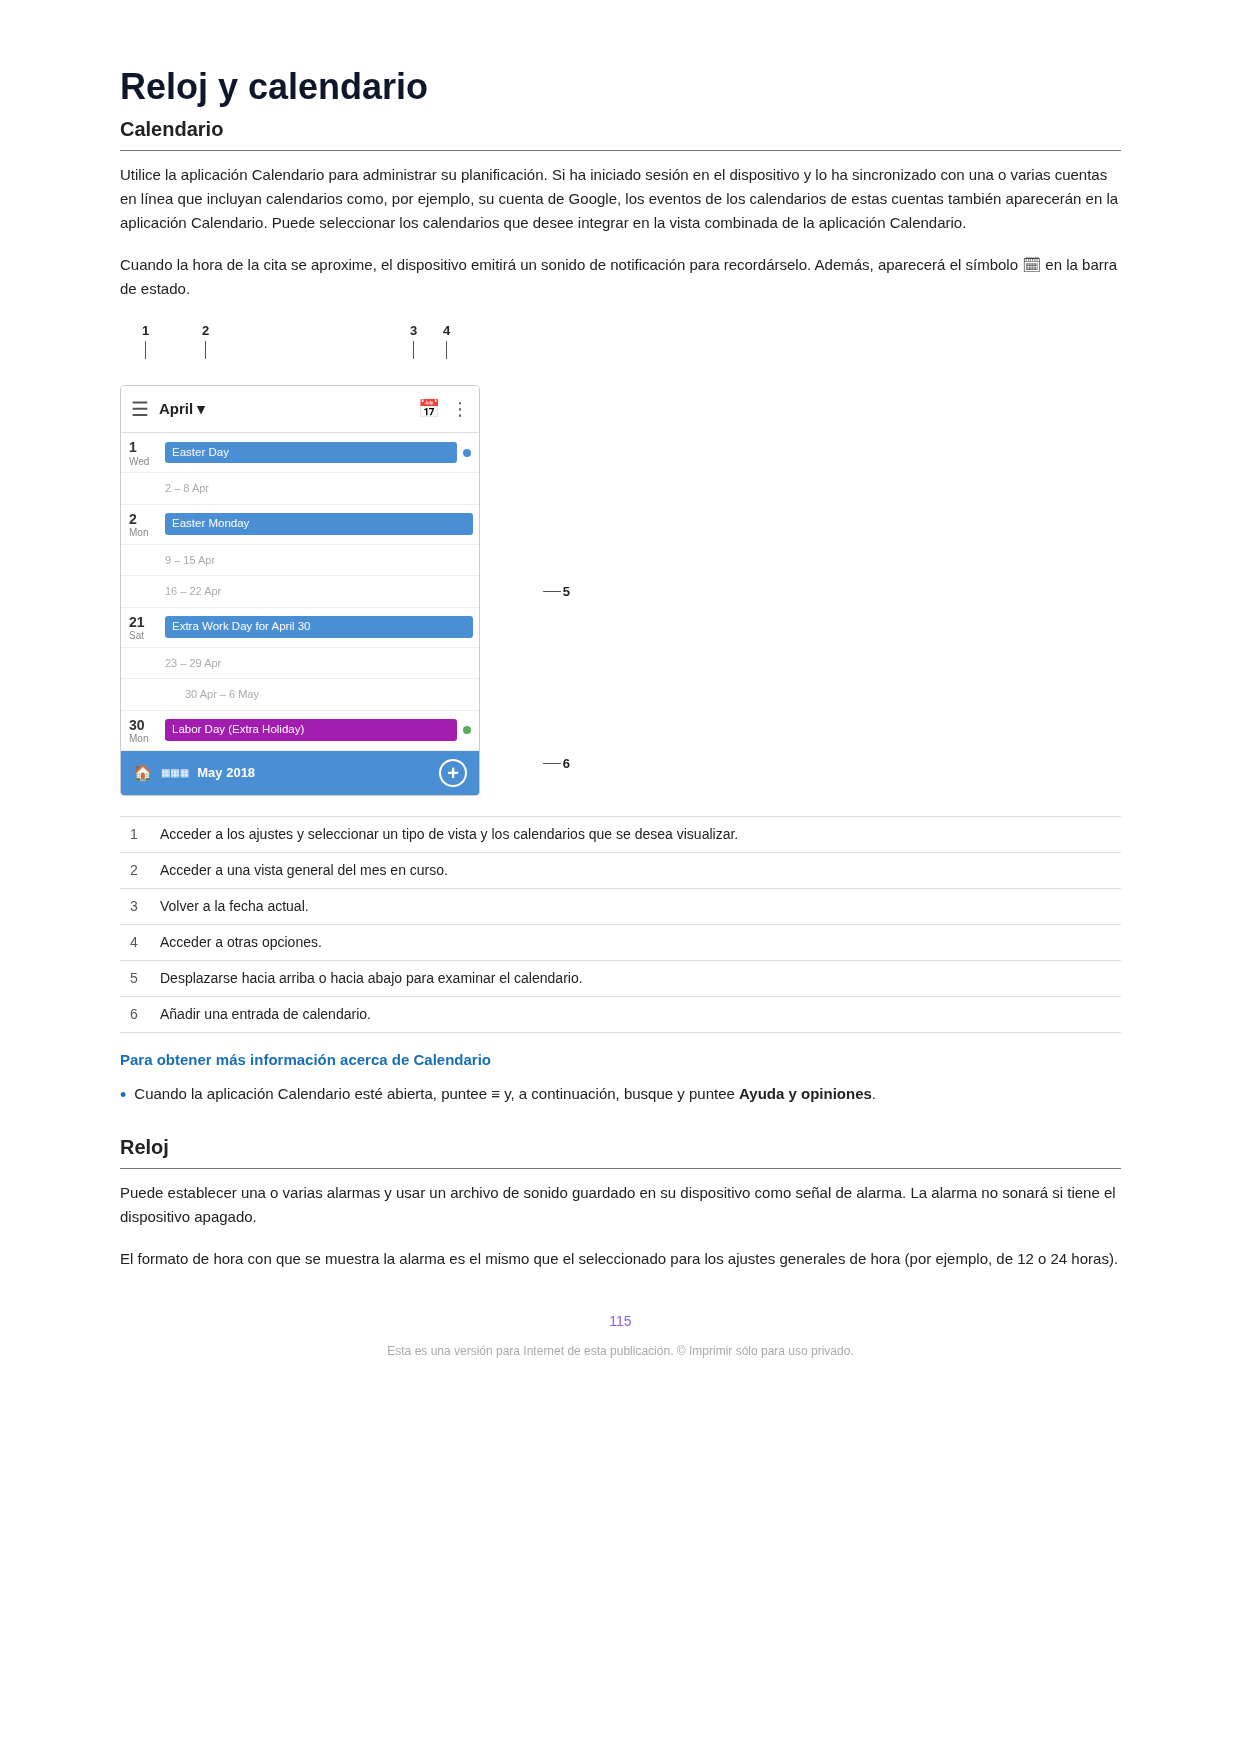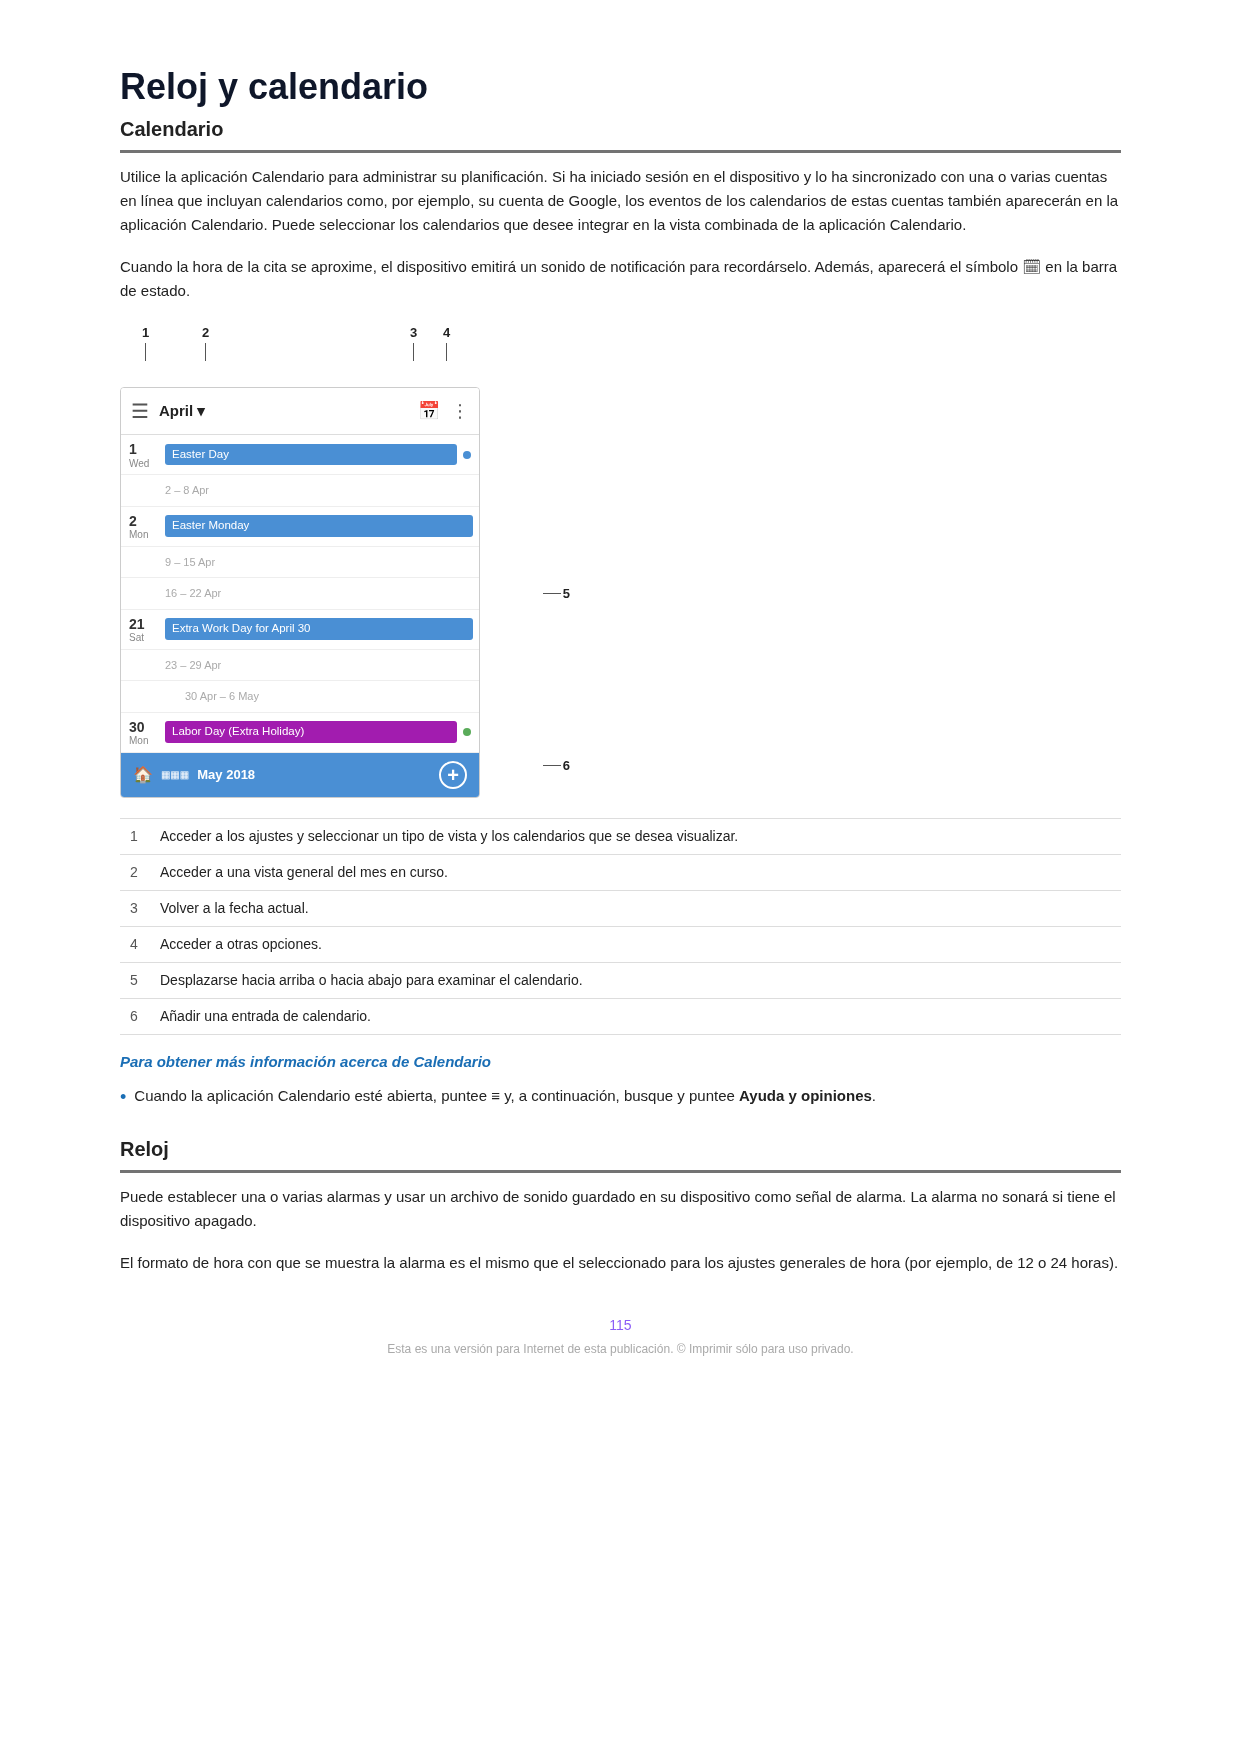--- a/index.html
+++ b/index.html
@@ -16,21 +16,21 @@
     .page-title {
       font-size: 36px;
       font-weight: bold;
       color: #0f172a;
     }
     .section-title {
       font-size: 20px;
       font-weight: bold;
       color: #222;
       margin-bottom: 12px;
-      border-bottom: 3px solid #737373;
+      border-bottom: 1px solid #737373;
       padding-bottom: 6px;
     }
     .section-body {
       margin-bottom: 18px;
       line-height: 1.6;
     }
     .calendar-container {
       border: 1px solid #ccc;
       border-radius: 4px;
       overflow: hidden;
@@ -186,21 +186,21 @@
       margin-top: 24px;
     }
     .page-number {
       text-align: center;
       margin-top: 40px;
       color: #8b5cf6;
       font-size: 14px;
     }
     .footer-note {
       text-align: center;
-      margin-top: 4px;
+      margin-top: 10px;
       color: #aaa;
       font-size: 12px;
     }
 
     
     .cal-outer {
       position: relative;
       margin: 20px 0;
     }
   </style>
@@ -367,21 +367,21 @@
         <td>5</td>
         <td>Desplazarse hacia arriba o hacia abajo para examinar el calendario.</td>
       </tr>
       <tr>
         <td>6</td>
         <td>Añadir una entrada de calendario.</td>
       </tr>
     </tbody>
 </table>
 
-<p style="margin-bottom:6px;font-style:italic;">
+<p style="margin-bottom:6px;">
   <a class="info-link" href="#">Para obtener más información acerca de Calendario</a>
 </p>
 
 <div class="bullet-section">
   <div class="bullet-item">
     <span class="bullet-dot">•</span>
     <span>
       <span>Cuando la aplicación Calendario esté abierta, puntee ≡ y, a continuación, busque y puntee</span>
       <span class="bold-text">Ayuda y opiniones</span>.
     </span>

